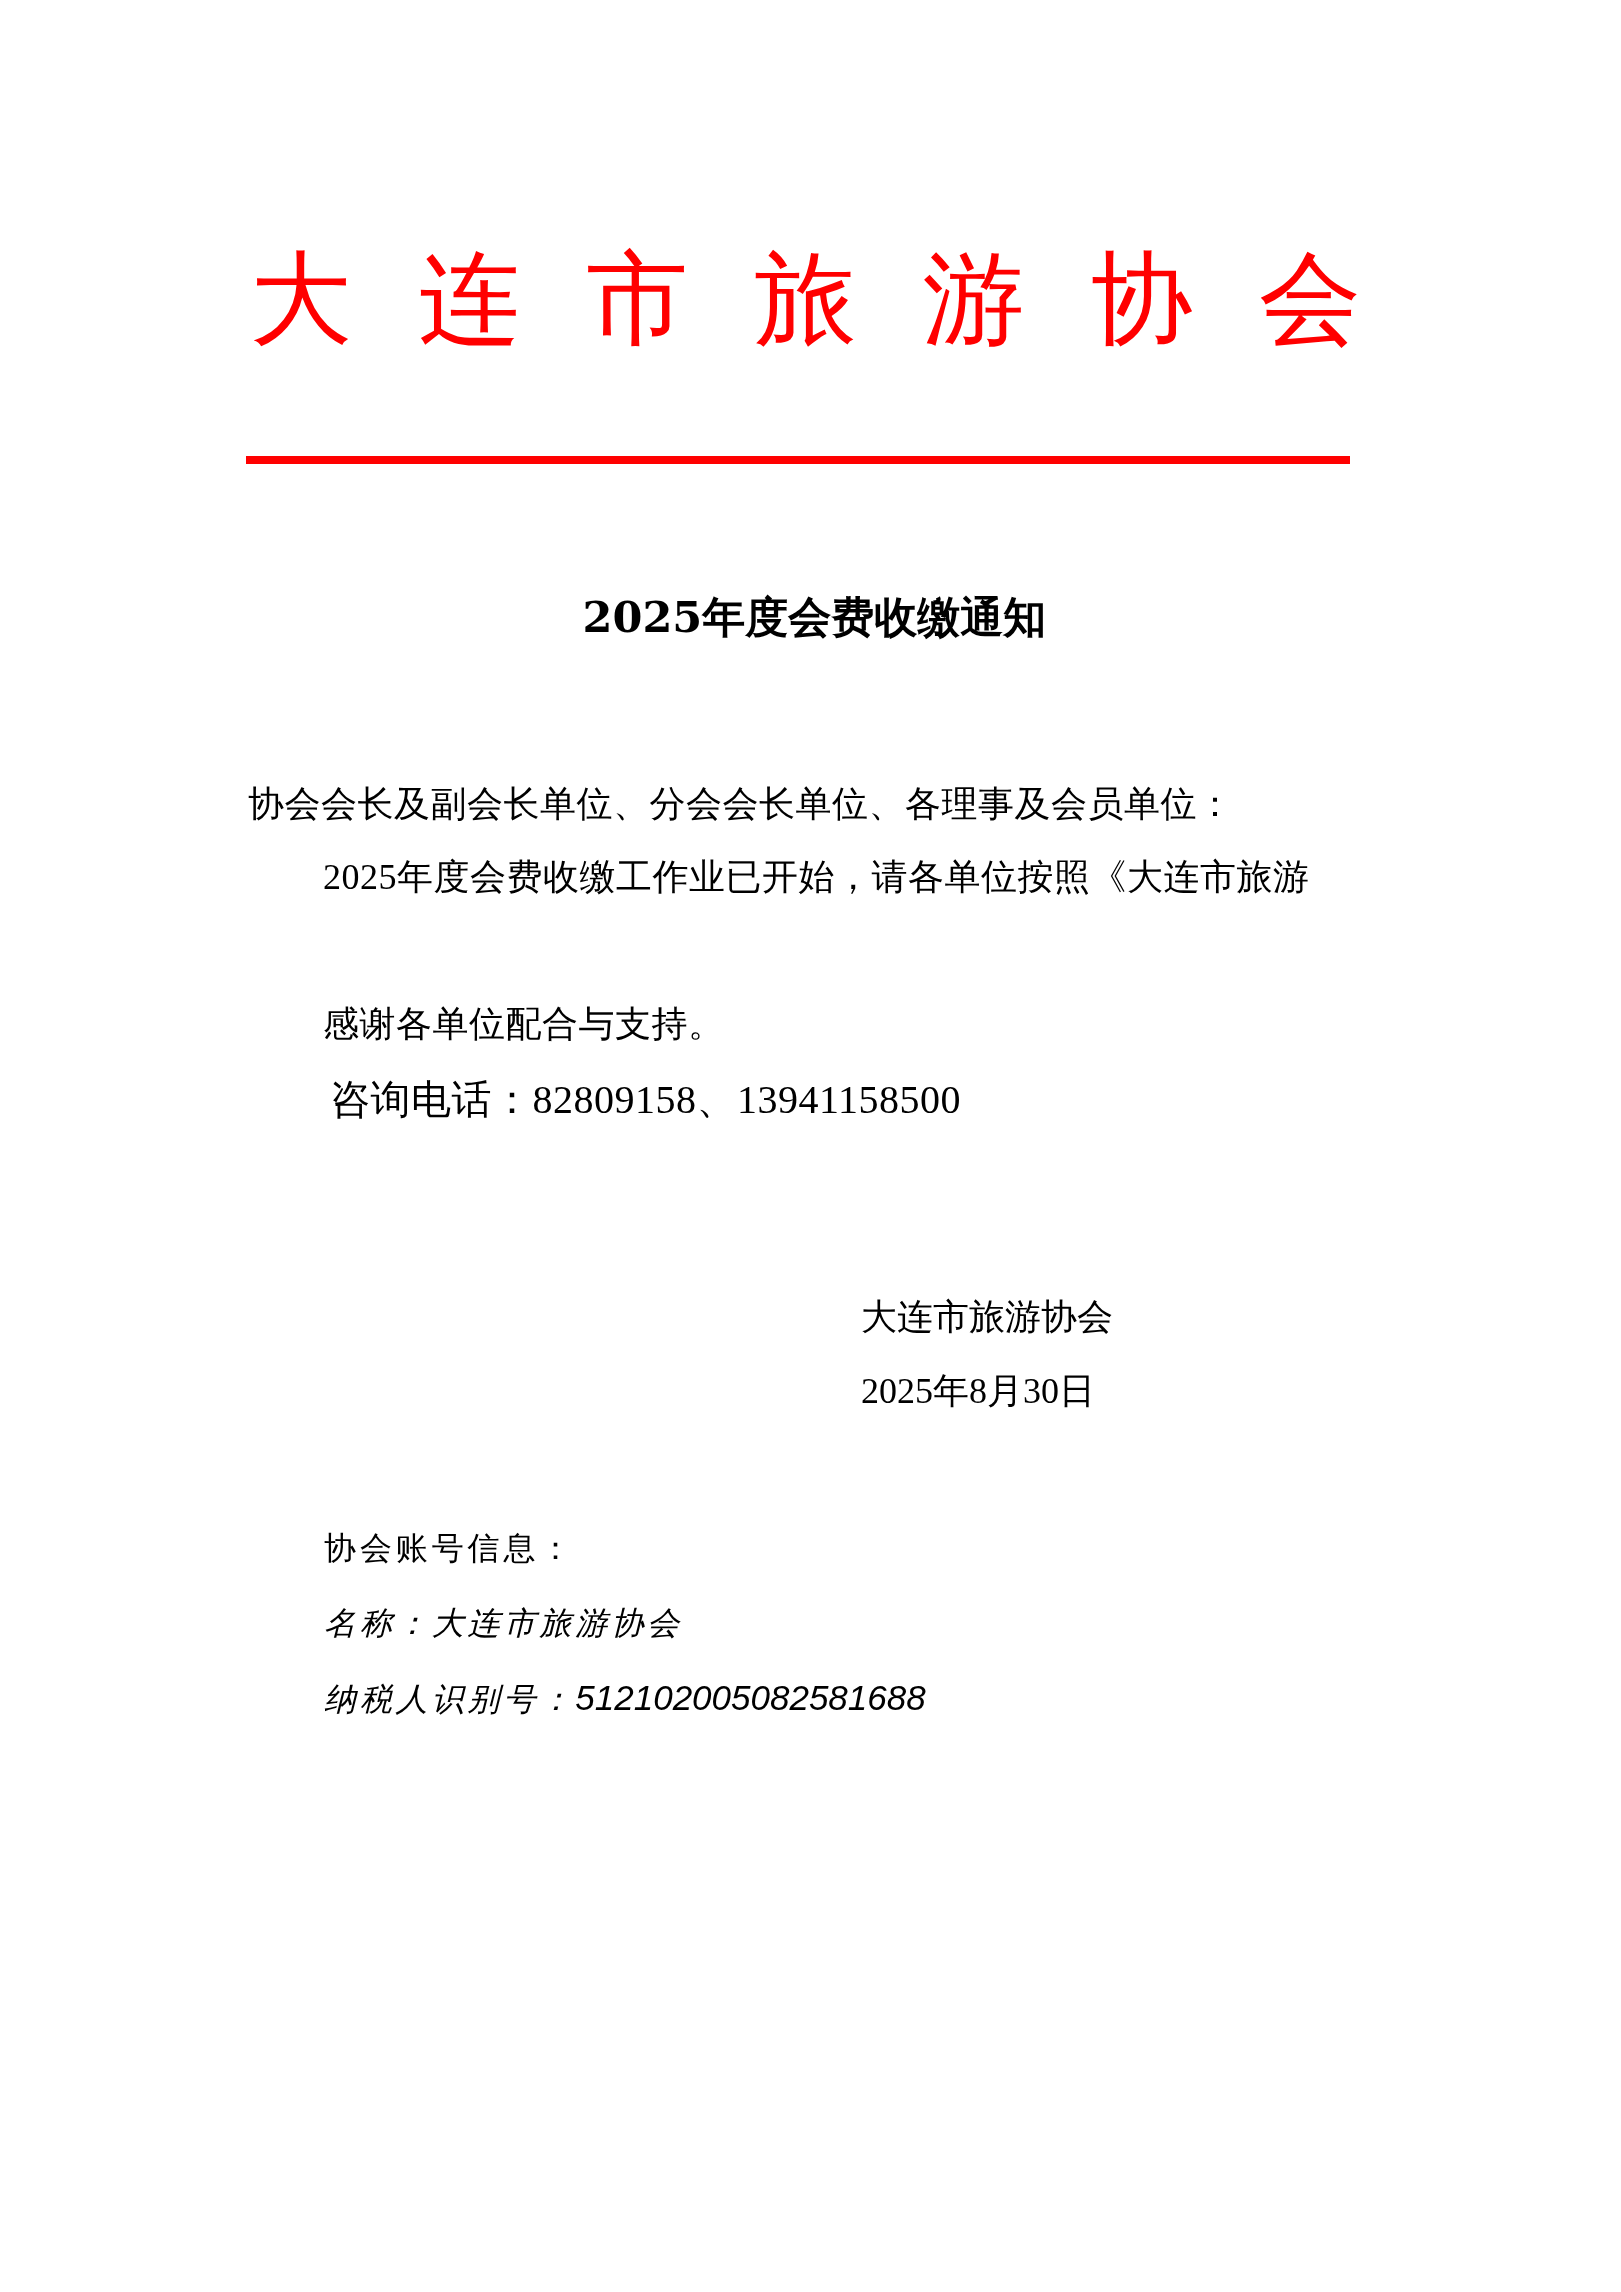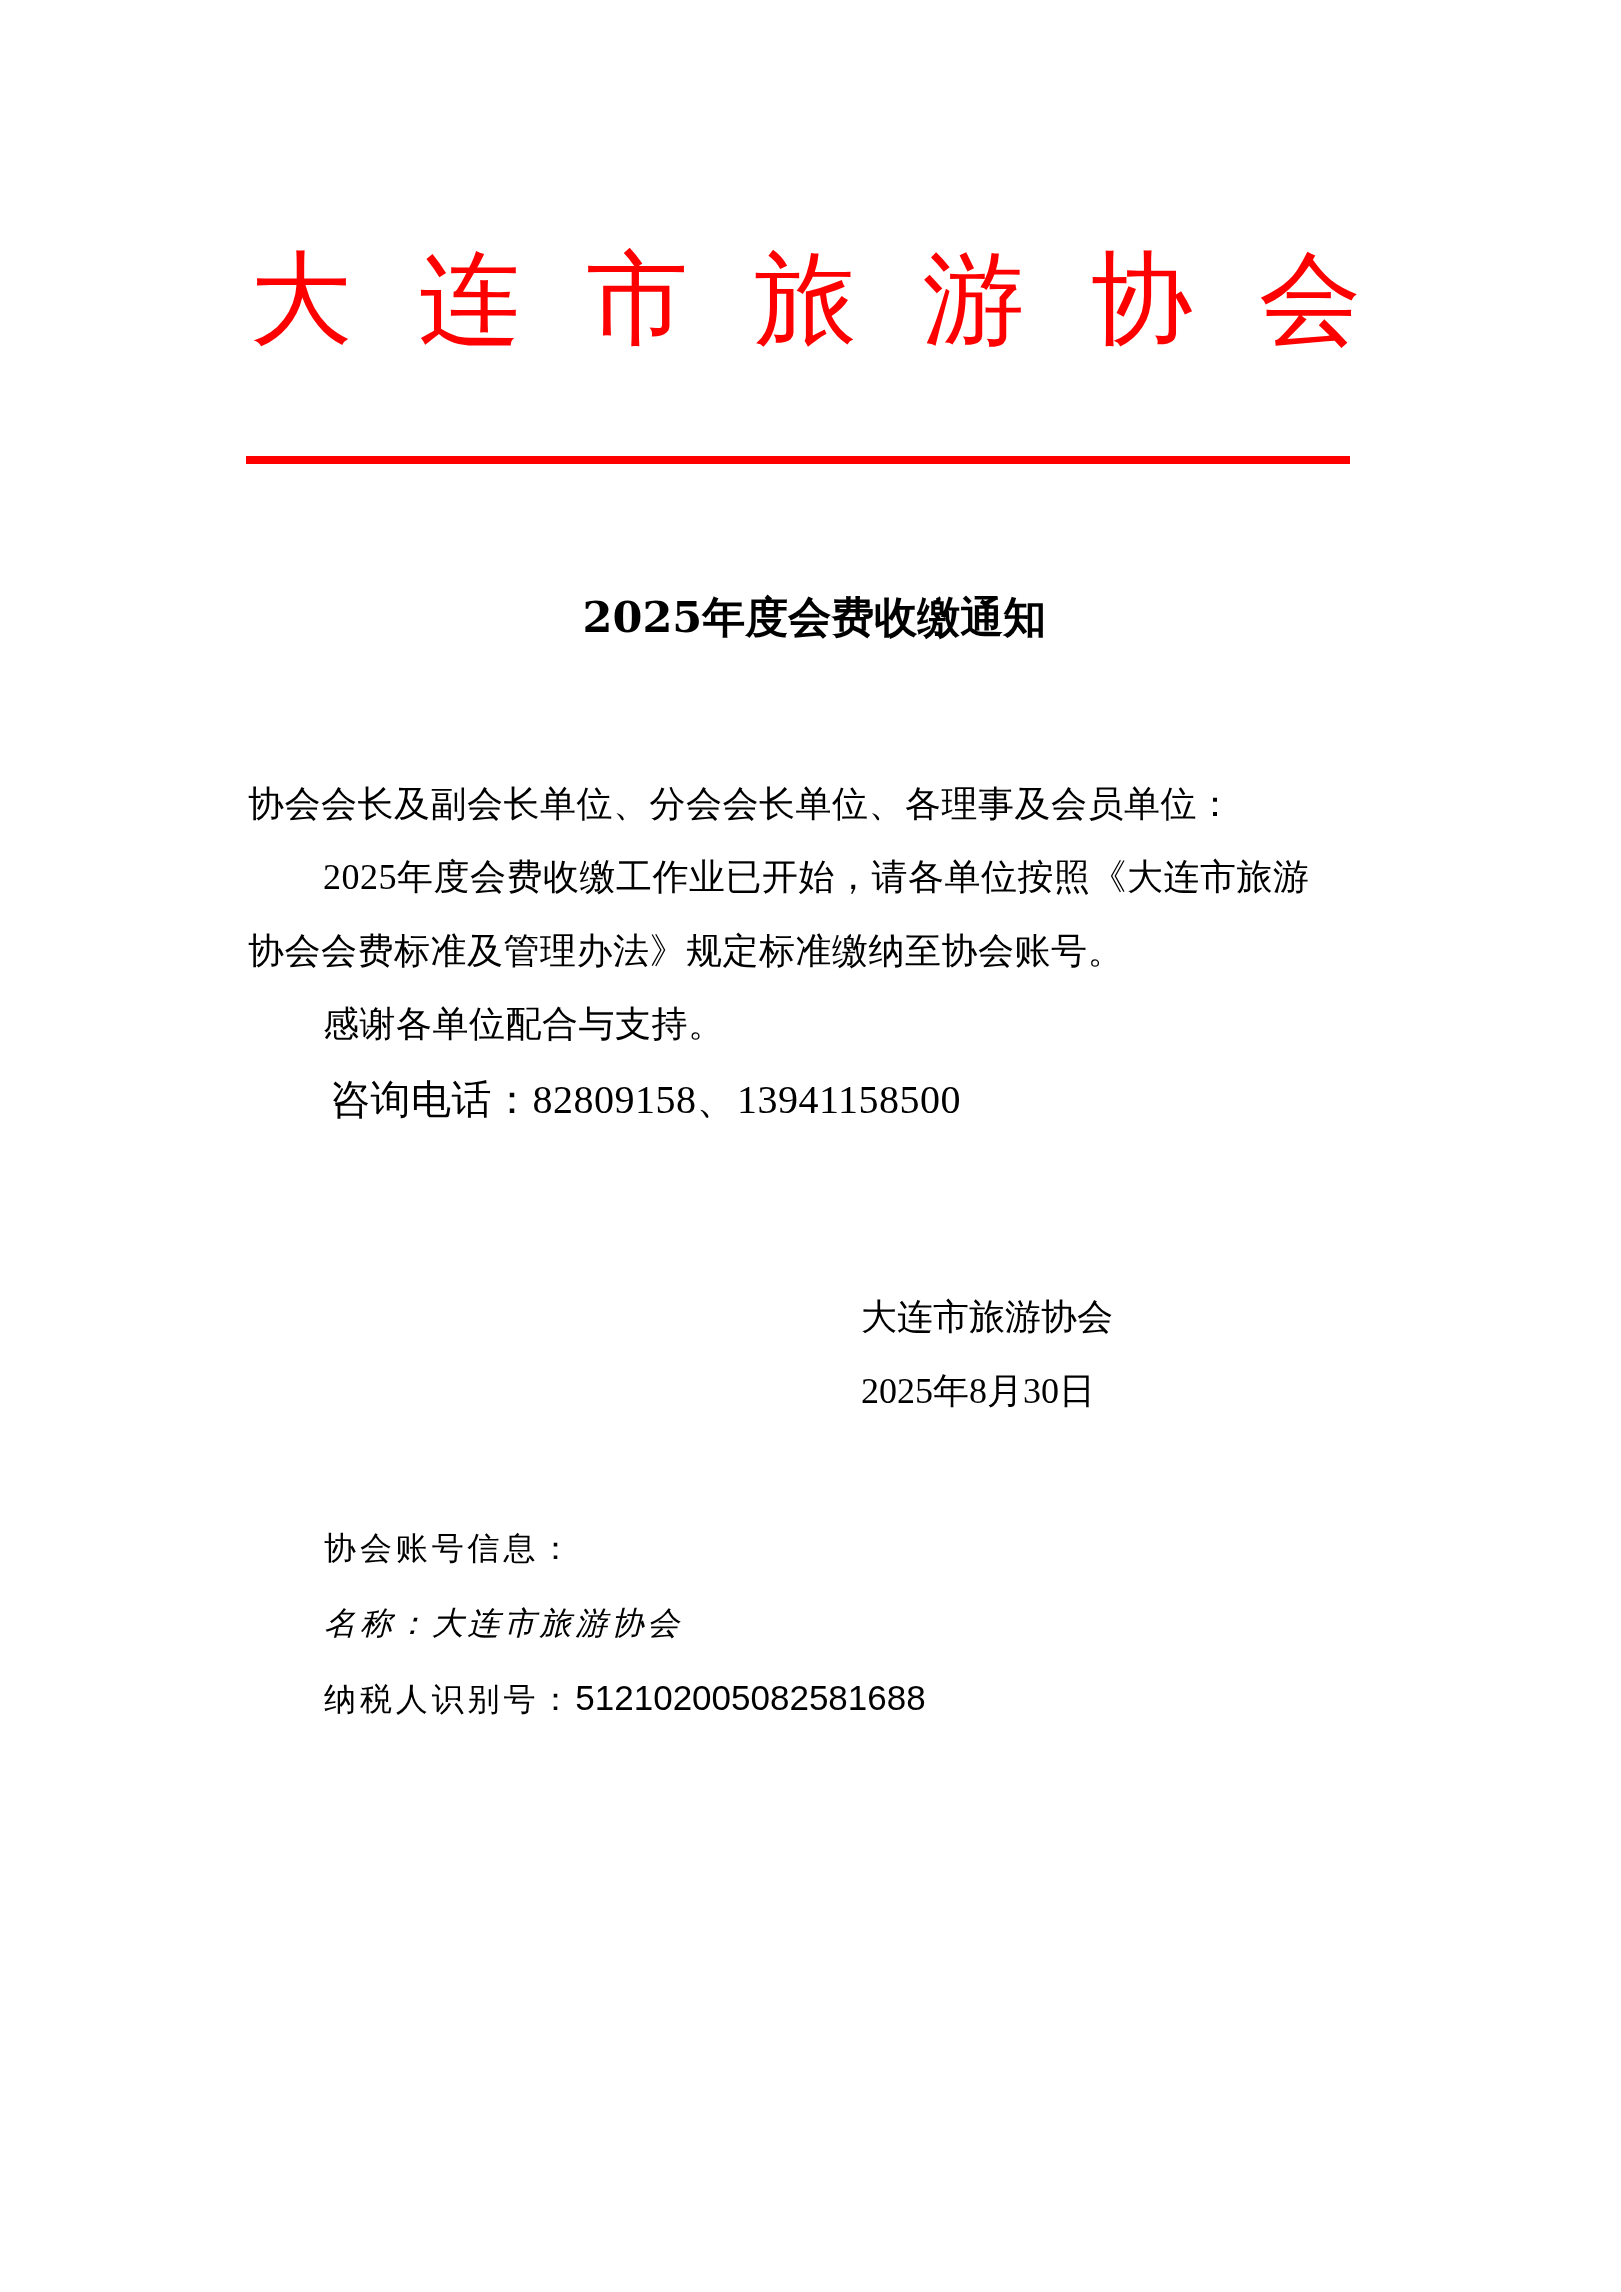--- a/index.html
+++ b/index.html
@@ -42,29 +42,28 @@
     <span>协</span>
     <span>会</span>
   </div>
 
   <div class="red-rule"></div>
 
   <div class="doc-title">2025年度会费收缴通知</div>
 
   <div class="body-text" style="top:761px;">协会会长及副会长单位、分会会长单位、各理事及会员单位：</div>
   <div class="body-text indent" style="top:834px;">2025年度会费收缴工作业已开始，请各单位按照《大连市旅游</div>
-  <div class="body-text" style="top:908px;">协会会费标准及管理办法》规定标准缴纳至协会账号。</div>
   <div class="body-text indent" style="top:981px;">感谢各单位配合与支持。</div>
   <div class="body-text" style="top:1056px; left:330px; font-size:40px;">咨询电话：82809158、13941158500</div>
 
   <div class="sig" style="top:1294px;">大连市旅游协会</div>
   <div class="sig" style="top:1368px;">2025年8月30日</div>
 
   <div class="acct" style="top:1525px;">协会账号信息：</div>
   <div class="acct" style="top:1600px;font-style:italic;">
     <span>名称：</span><span>大连市旅游协会</span>
   </div>
-  <div class="acct" style="top:1674px;">
+  <div class="acct" style="top:1674px;font-style:italic;">
     <span>纳税人识别号：</span><span class="num">512102005082581688</span>
   </div>
 
 </div>
 
 
 </body></html>

